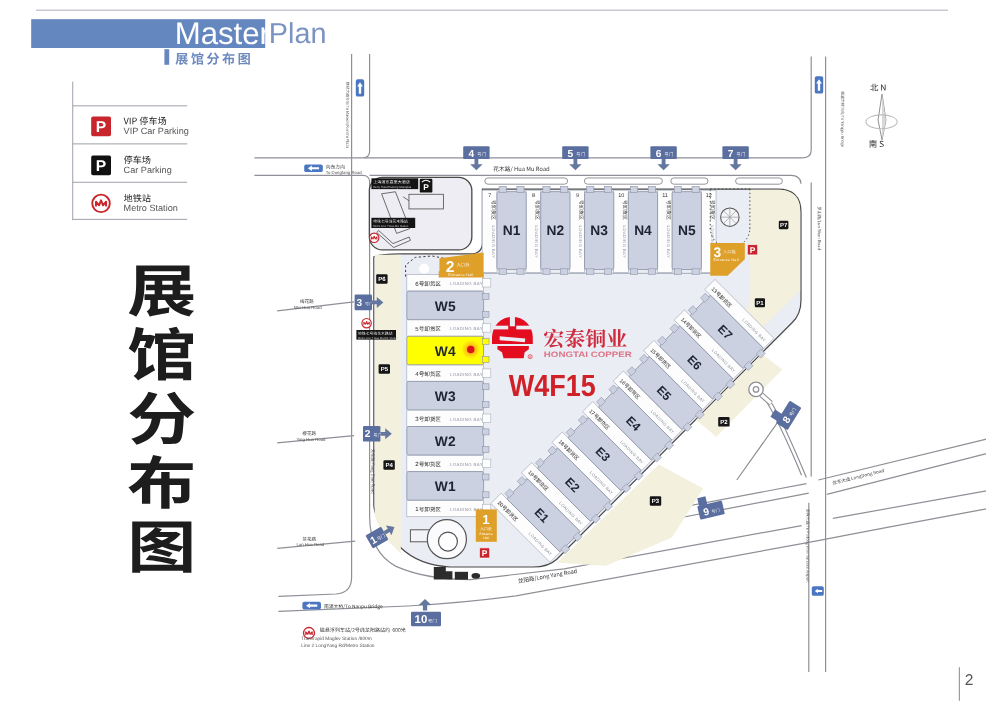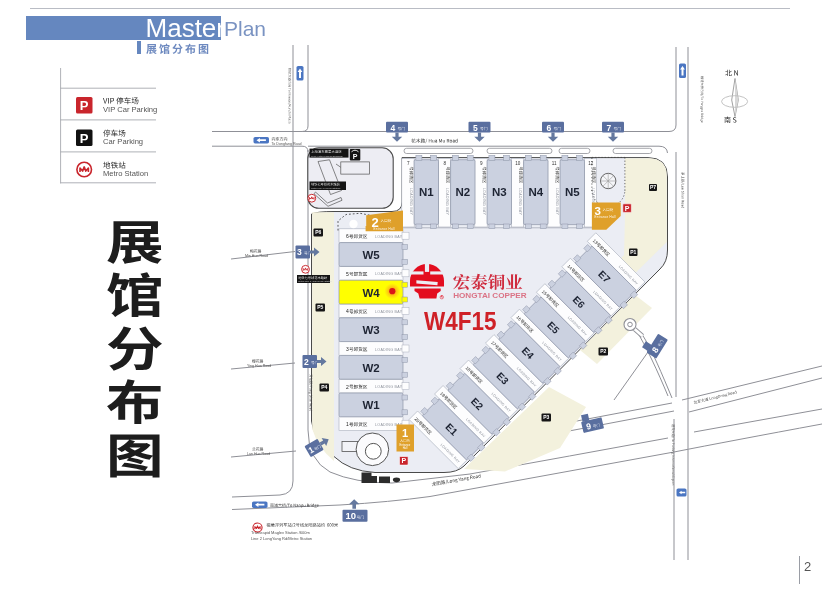--- a/index.html
+++ b/index.html
@@ -4,21 +4,21 @@
 body{font-family:"Liberation Sans",sans-serif;position:relative}
 .abs{position:absolute}
 </style></head><body>
 
 <div class="abs" style="left:30px;top:8px;width:760px;height:1px;background:#b9bcc4"></div>
 
 <div class="abs" style="left:26px;top:15.5px;width:195px;height:24px;background:#6587bf"></div>
 
 <div class="abs" style="left:26px;top:15.5px;width:199px;height:24px;color:#fff;font-size:26px;line-height:25px;text-align:right">Master</div>
 
-<div class="abs" style="left:224px;top:15.5px;height:24px;color:#7a93c2;font-size:21px;line-height:25px">Plan</div>
+<div class="abs" style="left:224px;top:15.5px;height:24px;color:#7a93c2;font-size:24px;line-height:25px">Plan</div>
 
 <div class="abs" style="left:136.5px;top:41px;width:4.5px;height:13px;background:#6587bf"></div>
 
 <svg class="abs" style="left:0;top:0" width="240" height="60" viewBox="0 0 240 60">
     <path d="M149.59 54.06V54.05C149.82 53.9 150.21 53.8 152.63 53.27C152.63 53.01 152.68 52.51 152.74 52.17L150.88 52.54V50.82H152.02C152.75 52.44 153.97 53.49 155.89 53.98C156.05 53.64 156.4 53.14 156.66 52.89C155.92 52.75 155.27 52.52 154.73 52.21C155.2 51.97 155.71 51.66 156.14 51.35L155.37 50.82H156.52V49.71H154.46V48.94H156.04V47.84H154.46V47.08H155.93V44.12H147.42V47.39C147.42 49.15 147.34 51.65 146.24 53.34C146.57 53.46 147.16 53.81 147.42 54.01C148.59 52.2 148.76 49.33 148.76 47.39V47.08H150.37V47.84H148.98V48.94H150.37V49.71H148.75V50.82H149.67V51.97C149.67 52.53 149.33 52.85 149.1 52.99C149.28 53.23 149.52 53.75 149.59 54.06ZM151.58 48.94H153.23V49.71H151.58ZM151.58 47.84V47.08H153.23V47.84ZM153.27 50.82H154.97C154.65 51.06 154.25 51.33 153.88 51.56C153.65 51.34 153.45 51.09 153.27 50.82ZM148.76 45.24H154.6V45.96H148.76Z M160.38 43.65C160.18 45.2 159.8 46.78 159.23 47.77C159.5 47.97 159.99 48.42 160.2 48.66C160.54 48.04 160.85 47.24 161.09 46.36H162C161.88 46.78 161.76 47.19 161.64 47.5L162.66 47.83C162.93 47.26 163.22 46.38 163.43 45.56V46.91H163.91V53.97H165.18V53.59H167.91V53.92H169.19V50.33H165.18V49.68H168.71V46.91H169.48V44.9H166.67L167.37 44.68C167.28 44.38 167.07 43.9 166.85 43.57L165.59 43.92C165.75 44.22 165.91 44.6 165.99 44.9H163.43V45.38L162.61 45.16L162.41 45.2H161.38C161.46 44.77 161.55 44.33 161.62 43.89ZM165.18 52.48V51.42H167.91V52.48ZM165.18 47.68H167.49V48.63H165.18ZM165.18 46.64H164.69V46.03H168.15V46.64ZM160.75 53.97C160.96 53.72 161.33 53.44 163.44 51.98C163.33 51.71 163.17 51.19 163.1 50.82L162.01 51.54V47.7H160.74V51.72C160.74 52.36 160.3 52.86 160.02 53.08C160.24 53.26 160.62 53.72 160.75 53.97Z M179.57 43.77 178.34 44.26C178.92 45.43 179.72 46.67 180.57 47.7H174.73C175.55 46.7 176.29 45.48 176.81 44.2L175.38 43.79C174.76 45.45 173.64 47.01 172.35 47.93C172.67 48.16 173.23 48.7 173.47 48.97C173.71 48.79 173.93 48.58 174.15 48.35V49H175.92C175.69 50.59 175.09 52.04 172.63 52.85C172.94 53.13 173.31 53.67 173.46 54.01C176.3 52.97 177.03 51.09 177.31 49H179.61C179.52 51.24 179.41 52.2 179.18 52.44C179.06 52.55 178.94 52.58 178.74 52.58C178.47 52.58 177.9 52.58 177.29 52.53C177.52 52.9 177.7 53.46 177.72 53.86C178.37 53.88 179.01 53.88 179.39 53.83C179.81 53.78 180.12 53.66 180.39 53.31C180.78 52.85 180.91 51.55 181.02 48.27V48.24C181.23 48.47 181.44 48.68 181.64 48.88C181.88 48.52 182.37 48.01 182.7 47.75C181.56 46.81 180.24 45.18 179.57 43.77Z M189.11 43.63C188.98 44.16 188.82 44.7 188.62 45.22H185.58V46.49H188.06C187.37 47.83 186.42 49.06 185.19 49.87C185.43 50.16 185.78 50.69 185.95 51.02C186.45 50.67 186.93 50.26 187.34 49.81V53H188.66V49.4H190.41V53.98H191.74V49.4H193.58V51.56C193.58 51.7 193.53 51.75 193.35 51.75C193.19 51.75 192.6 51.76 192.09 51.73C192.26 52.06 192.45 52.57 192.5 52.93C193.33 52.93 193.93 52.91 194.35 52.73C194.79 52.54 194.91 52.2 194.91 51.59V48.15H191.74V46.88H190.41V48.15H188.63C188.96 47.62 189.26 47.06 189.53 46.49H195.44V45.22H190.05C190.21 44.79 190.35 44.37 190.48 43.94Z M198.79 44.08V53.99H200.06V53.59H206.9V53.99H208.23V44.08ZM200.93 51.47C202.4 51.64 204.22 52.05 205.31 52.44H200.06V49.16C200.24 49.42 200.44 49.8 200.53 50.05C201.13 49.91 201.74 49.72 202.34 49.49L201.94 50.06C202.86 50.25 204.03 50.65 204.68 50.95L205.22 50.14C204.59 49.87 203.56 49.55 202.68 49.36C202.97 49.23 203.28 49.09 203.57 48.94C204.41 49.37 205.36 49.7 206.32 49.91C206.44 49.67 206.68 49.33 206.9 49.08V52.44H205.46L206.02 51.55C204.89 51.17 203.03 50.77 201.52 50.61ZM202.44 45.26C201.92 46.06 200.99 46.85 200.1 47.35C200.35 47.53 200.77 47.92 200.97 48.14C201.19 47.99 201.41 47.83 201.64 47.64C201.88 47.86 202.15 48.07 202.42 48.27C201.67 48.57 200.85 48.81 200.06 48.96V45.26ZM202.56 45.26H206.9V48.91C206.14 48.77 205.37 48.56 204.68 48.29C205.43 47.77 206.06 47.17 206.51 46.49L205.78 46.05L205.59 46.1H203.17C203.3 45.94 203.43 45.76 203.54 45.6ZM203.52 47.76C203.13 47.55 202.77 47.32 202.48 47.07H204.6C204.29 47.32 203.92 47.55 203.52 47.76Z" fill="#6d89bf"></path>
   </svg>
 
 <svg class="abs" style="left:0;top:60" width="230" height="140" viewBox="0 60 230 140">
 <path d="M60.6,68 V183.5 M60.6,88.2 H156 M60.6,119.9 H156 M60.6,151.9 H156 M60.6,182.8 H156" stroke="#9a9da5" stroke-width="0.8" fill="none"></path>
 

